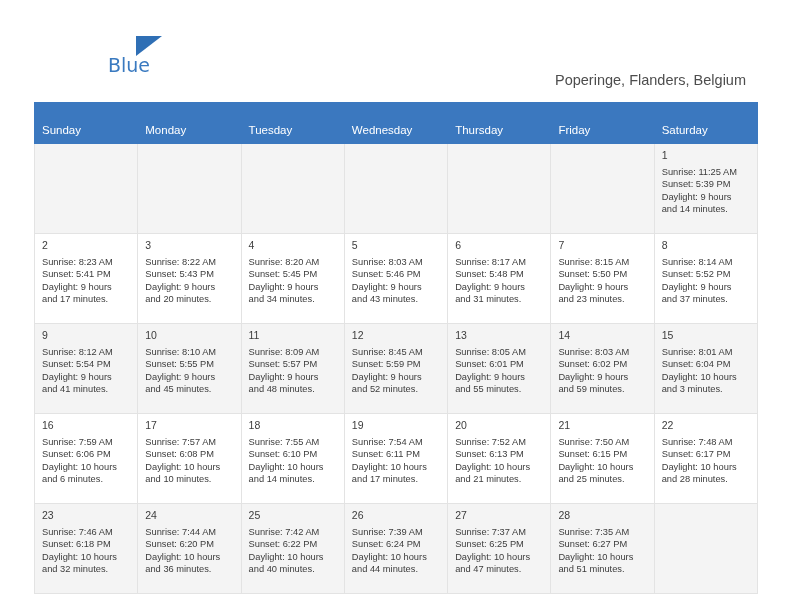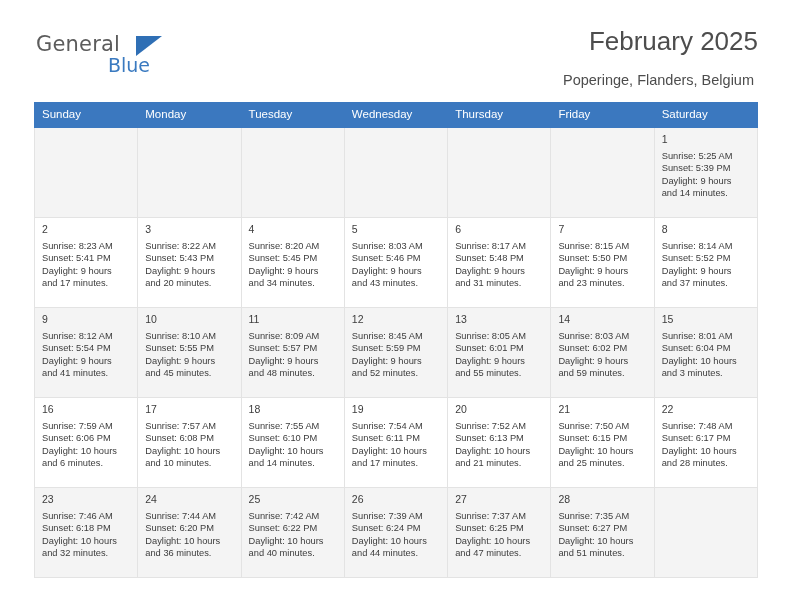--- a/index.html
+++ b/index.html
@@ -59,40 +59,40 @@
     position: absolute;
     right: 0;
     top: 26px;
     font-size: 26px;
     color: #4d4d4d;
     font-weight: normal;
     font-family: "Liberation Sans", sans-serif;
   }
   .subtitle {
     position: absolute;
-    right: 4px;
+    right: 12px;
     top: 72px;
     font-size: 14.5px;
     color: #4d4d4d;
     margin-left: 8px;
   }
   
   table.calendar {
     border-collapse: collapse;
     width: 724px;
     table-layout: fixed;
     margin-top: 6px;
   }
   table.calendar th {
     background: #3b78bf;
     color: #ffffff;
     font-size: 11.5px;
     font-weight: normal;
     text-align: left;
-    padding: 4px 0 6px 7px;
+    padding: 20px 0 6px 7px;
     border: 1px solid #3b78bf;
     height: 14px;
   }
   table.calendar td {
     border: 1px solid #e3e3e3;
     vertical-align: top;
     padding: 5px 6px 8px 7px;
     height: 76px;
     font-size: 9.3px;
     line-height: 12.6px;
@@ -117,30 +117,28 @@
   }
 </style>
 </head>
 <body>
 
 <div class="page">
 
   <div class="header">
 
     <div class="logo">
-      <span class="logo-general">General</span>
       <span class="logo-blue">Blue</span>
       <span class="logo-mark">
         <svg width="30" height="24" viewBox="0 0 30 24" xmlns="http://www.w3.org/2000/svg">
           <polygon points="2,2 28,2 2,22" fill="#2f6fb5"></polygon>
         </svg>
       </span>
     </div>
 
-    <div class="title">February 2025</div>
     <div class="subtitle">Poperinge, Flanders, Belgium</div>
   </div>
 
   <table class="calendar">
     <thead>
       <tr>
         <th>Sunday</th>
         <th>Monday</th>
         <th>Tuesday</th>
         <th>Wednesday</th>
@@ -153,21 +151,21 @@
         <tr class="shaded">
           <td class="empty"></td>
           <td class="empty"></td>
           <td class="empty"></td>
           <td class="empty"></td>
           <td class="empty"></td>
           <td class="empty"></td>
           <td>
             <span class="daynum">1</span>
             <div class="info">
-              <div>Sunrise: 5:25 AM</div>
+              <div>Sunrise: 11:25 AM</div>
               <div>Sunset: 5:39 PM</div>
               <div>Daylight: 9 hours</div>
               <div>and 14 minutes.</div>
             </div>
           </td>
         </tr>
         <tr class="plain">
           <td>
             <span class="daynum">2</span>
             <div class="info">

